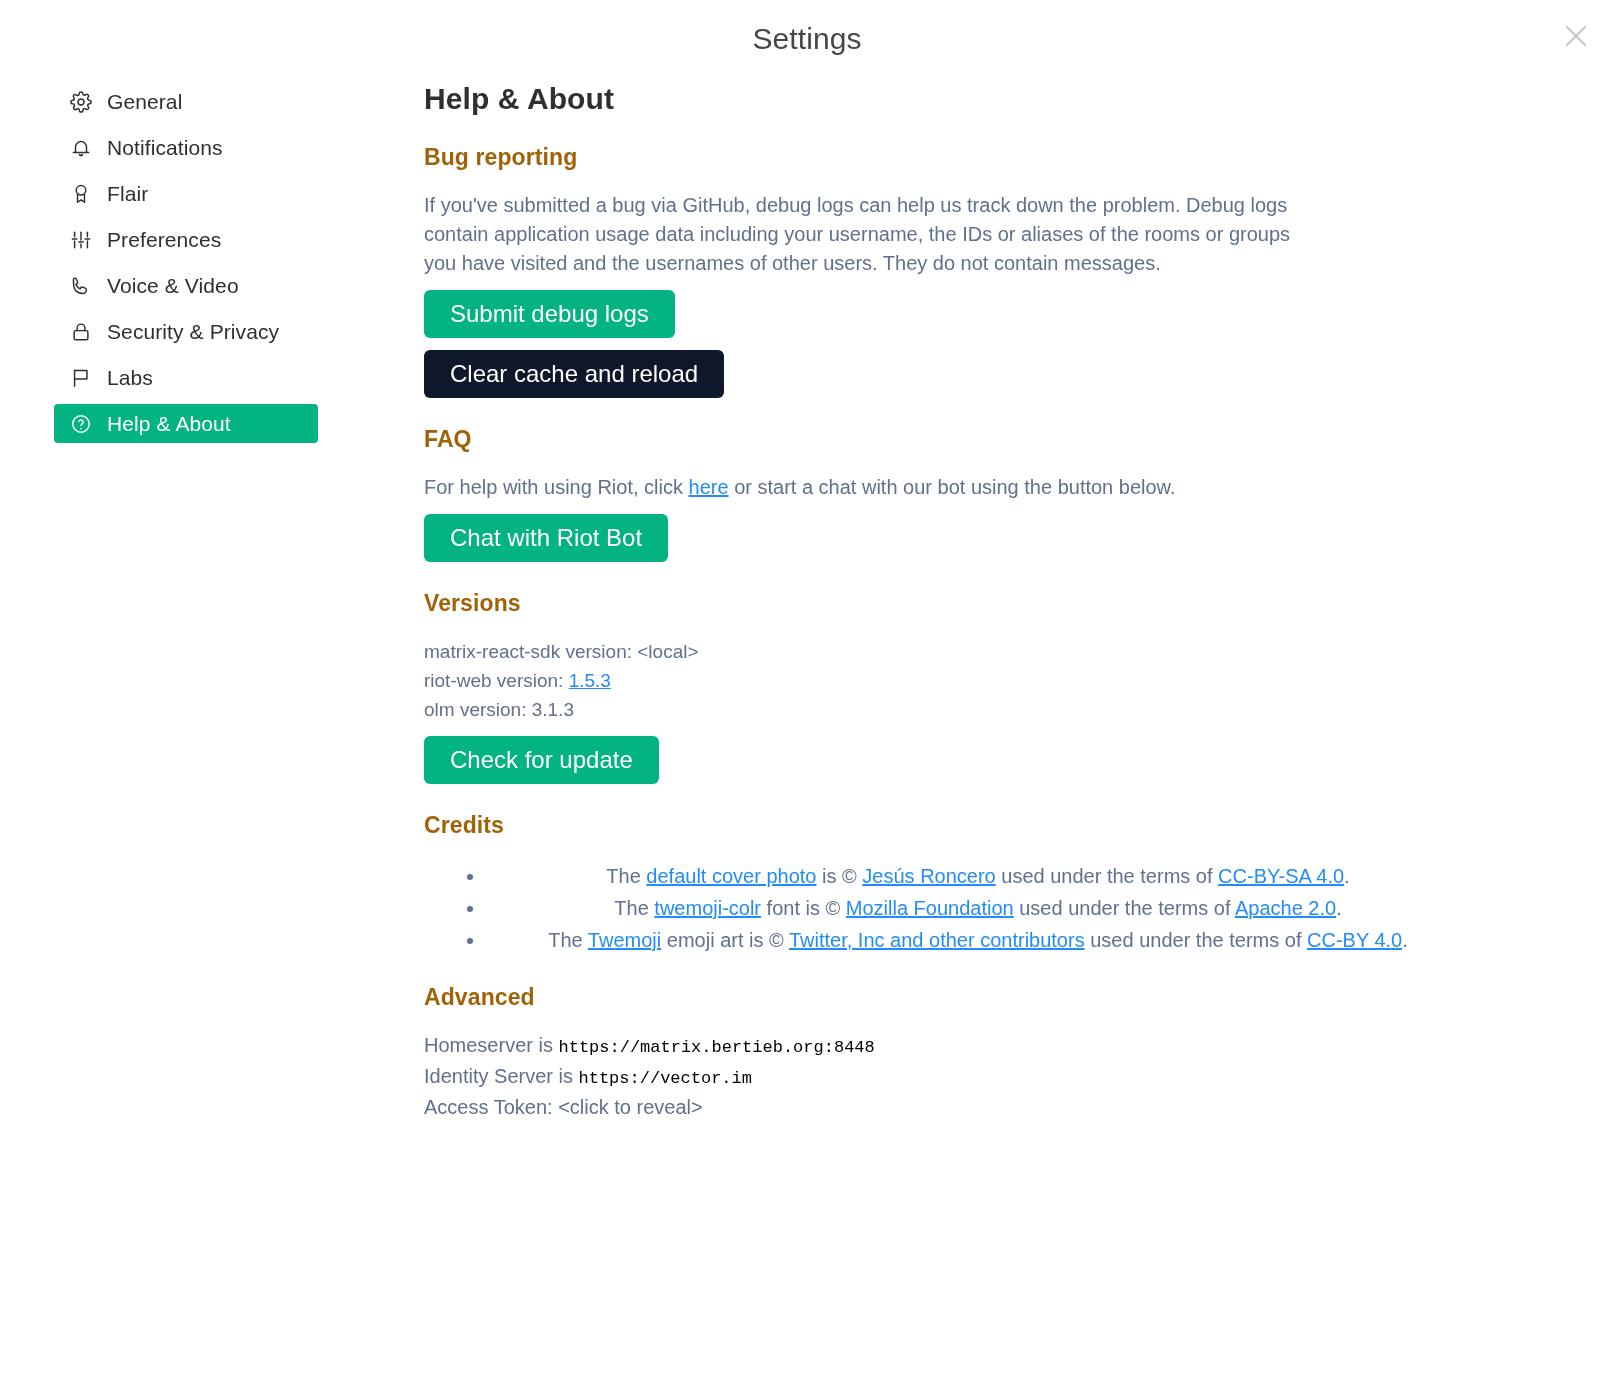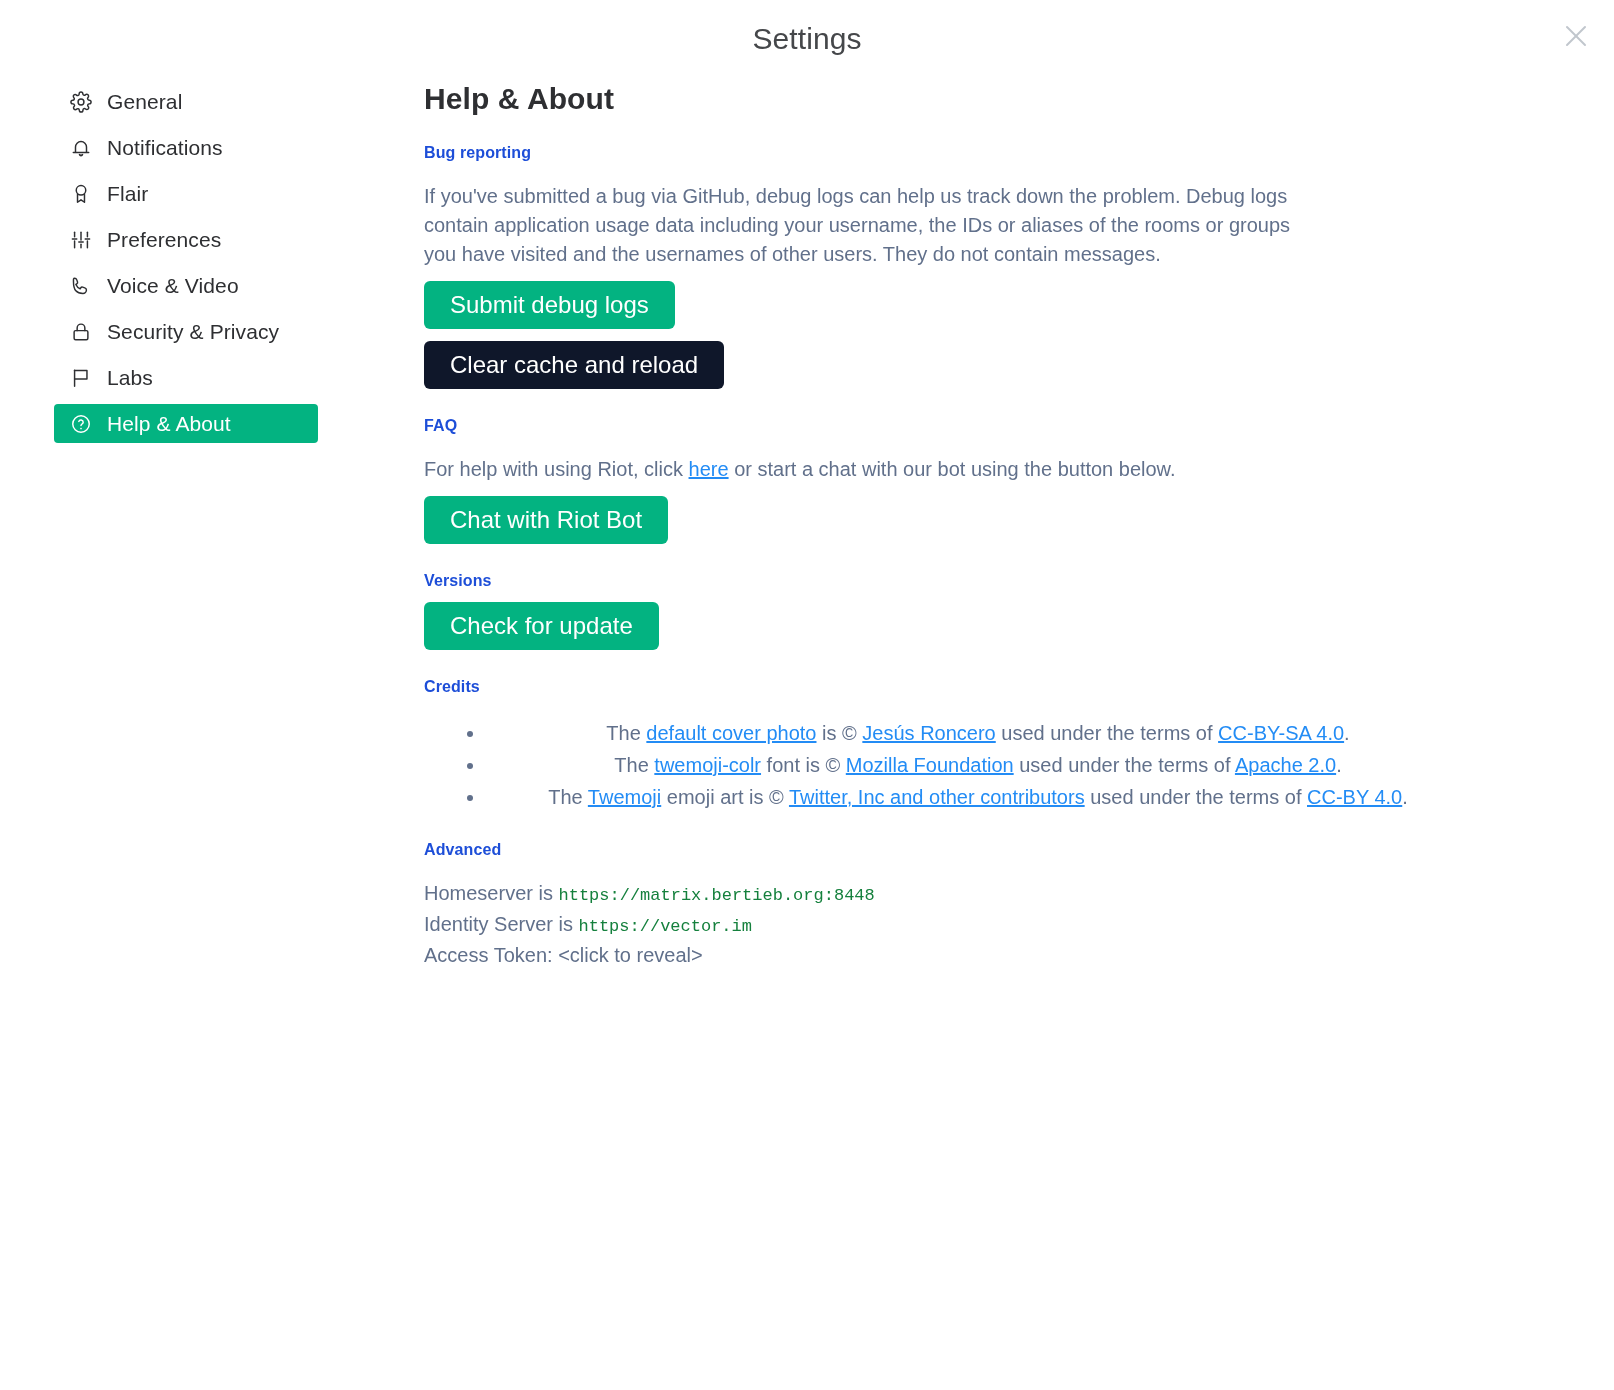--- a/index.html
+++ b/index.html
@@ -89,23 +89,23 @@
   }
   h1.page-title {
     margin: 6px 0 0 0;
     font-size: 30px;
     font-weight: 600;
     color: #2e2f32;
     letter-spacing: 0.1px;
   }
   h2.section-title {
     margin: 28px 0 0 0;
-    font-size: 16px;
+    font-size: 23px;
     font-weight: 600;
-    color: #1d4ed8;
+    color: #a16207;
     letter-spacing: 0.1px;
   }
   p.body-text, .body-text {
     margin: 20px 0 0 0;
     font-size: 20px;
     line-height: 29px;
     color: #61708b;
     max-width: 880px;
   }
   .ver-lines {
@@ -148,21 +148,21 @@
     line-height: 31px;
     color: #61708b;
     margin-bottom: 1px;
     max-width: 1040px;
   }
   ul.credits li::marker { color: #61708b; }
 
   .mono {
     font-family: "Liberation Mono", "DejaVu Sans Mono", monospace;
     font-size: 17px;
-    color: #15803d;
+    color: #000000;
     margin-top: 12px;
   }
   .adv-lines {
     margin: 20px 0 0 0;
     font-size: 20px;
     line-height: 29px;
     color: #61708b;
   }
 </style>
 </head>
@@ -286,20 +286,25 @@
         <button class="btn danger">Clear cache and reload</button>
       </div>
 
       <h2 class="section-title">FAQ</h2>
       <p class="body-text"><span>For help with using Riot, click </span><a class="link">here</a><span> or start a chat with our bot using the button below.</span></p>
       <div class="btn-row">
         <button class="btn primary">Chat with Riot Bot</button>
       </div>
 
       <h2 class="section-title">Versions</h2>
+      <div class="ver-lines">
+        <div>matrix-react-sdk version: &lt;local&gt;</div>
+        <div><span>riot-web version: </span><a class="link">1.5.3</a></div>
+        <div>olm version: 3.1.3</div>
+      </div>
       <div class="btn-row">
         <button class="btn primary">Check for update</button>
       </div>
 
       <h2 class="section-title">Credits</h2>
       <ul class="credits">
         <li><span>The </span><a class="link">default cover photo</a><span> is © </span><a class="link">Jesús Roncero</a><span> used under the terms of </span><a class="link">CC-BY-SA 4.0</a><span>.</span></li>
         <li><span>The </span><a class="link">twemoji-colr</a><span> font is © </span><a class="link">Mozilla Foundation</a><span> used under the terms of </span><a class="link">Apache 2.0</a><span>.</span></li>
         <li><span>The </span><a class="link">Twemoji</a><span> emoji art is © </span><a class="link">Twitter, Inc and other contributors</a><span> used under the terms of </span><a class="link">CC-BY 4.0</a><span>.</span></li>
       </ul>

